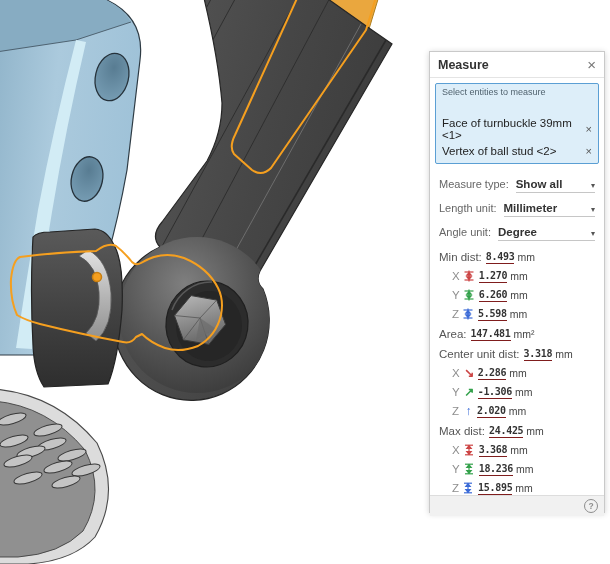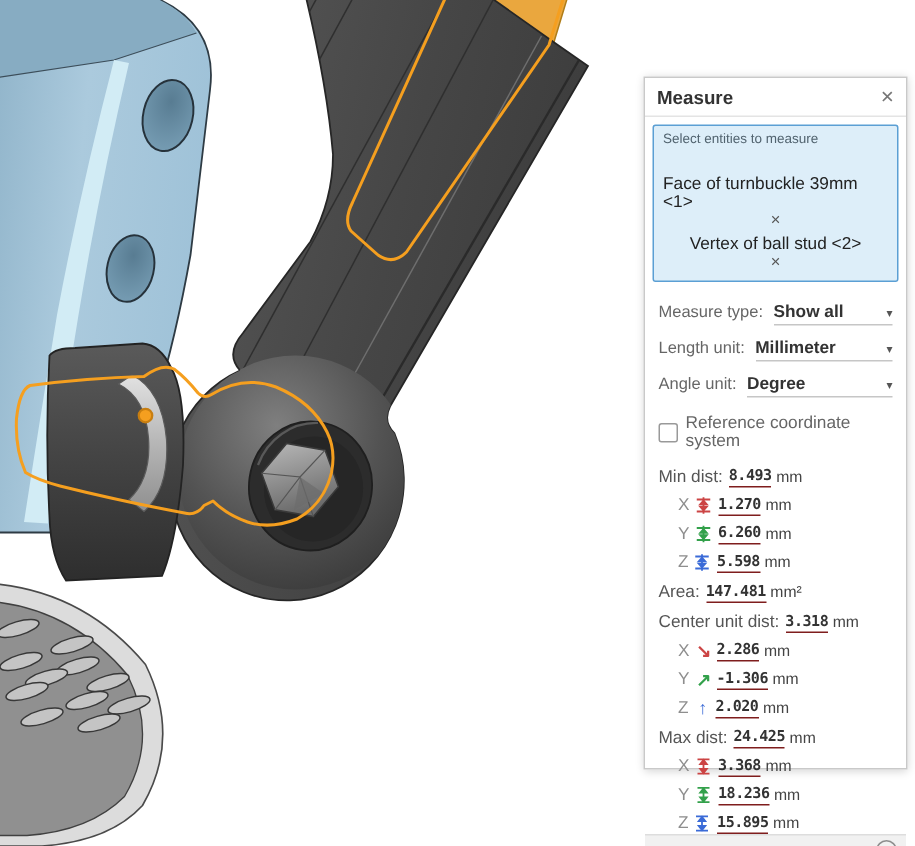--- a/index.html
+++ b/index.html
@@ -12,21 +12,21 @@
          box-sizing:border-box;background:#fff;border:1px solid #c9c9c9;
          box-shadow:0 1px 6px rgba(0,0,0,.18);display:flex;flex-direction:column;}
   .hdr{display:flex;align-items:center;justify-content:space-between;
        padding:6px 8px 5px 8px;border-bottom:1px solid #e4e4e4;}
   .hdr .t{font-weight:bold;font-size:12.5px;color:#333;}
   .xbtn{color:#777;font-size:15px;line-height:12px;cursor:pointer;}
   .selbox{margin:5px;border:1.5px solid #5b9fd4;background:#ddeef9;
           border-radius:2px;padding:3px 6px 4px 6px;}
   .selbox .lbl{font-size:9px;color:#51636f;margin-bottom:18px;}
   .selitem{display:flex;justify-content:space-between;align-items:center;
-           font-size:11.5px;color:#222;padding:2px 0;flex-direction:column;}
+           font-size:11.5px;color:#222;padding:2px 0;}
   .selitem .xbtn{font-size:11px;color:#555;}
   .ddrow{display:flex;align-items:baseline;padding:0 9px;margin-top:9px;}
   .ddrow .lbl{font-size:11px;color:#666;white-space:nowrap;}
   .dd{flex:1;display:flex;align-items:baseline;margin-left:7px;
       border-bottom:1px solid #c6c6c6;padding-bottom:2px;}
   .dd .v{flex:1;font-size:11.5px;font-weight:bold;color:#333;white-space:nowrap;}
   .caret{font-size:8px;color:#555;}
   .cbrow{display:flex;align-items:center;gap:5px;margin:11px 9px 2px 9px;
          font-size:11.5px;color:#666;}
   .cb{width:11px;height:11px;border:1px solid #999;border-radius:2px;
@@ -194,24 +194,20 @@
     </span>
   </div>
   <div class="ddrow">
     <span class="lbl">Angle unit:</span>
     <span class="dd">
       <span class="v">Degree</span>
       <span class="caret">▾</span>
     </span>
   </div>
 
-  <div class="cbrow">
-    <span class="cb"></span>
-    <span>Reference coordinate system</span>
-  </div>
 
   <div class="rows">
 
     <div class="mrow">
       <span class="lbl">Min dist:</span>
       <span class="val">8.493</span>
       <span class="unit">mm</span>
     </div>
     <div class="mrow axis ax-x">
       <span class="axl">X</span>

